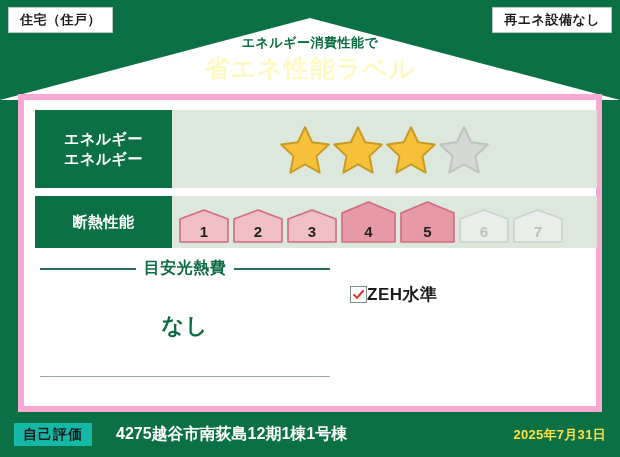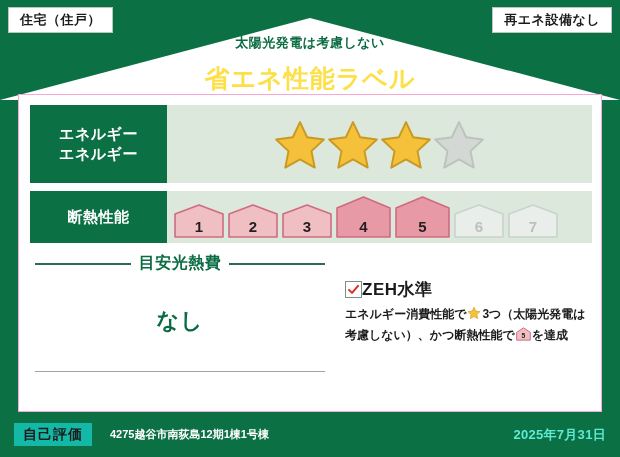--- a/index.html
+++ b/index.html
@@ -44,24 +44,24 @@
   .title-sub {
     font-size: 13px;
     font-weight: bold;
     color: #0b6b42;
     letter-spacing: 0.5px;
     line-height: 1.1;
   }
   .title-main {
     font-size: 25px;
     font-weight: bold;
-    color: #fde047;
+    color: #fef9c3;
     letter-spacing: 1px;
     line-height: 1.2;
-    margin-top: 13px;
+    margin-top: 3px;
   }
 
   .badge-top {
     position: absolute;
     top: 7px;
     background: #ffffff;
     border: 1px solid #b9c7bf;
     color: #1b1b1b;
     font-size: 13px;
     font-weight: bold;
@@ -75,21 +75,21 @@
 
   
   .panel {
     position: absolute;
     left: 18px;
     top: 94px;
     width: 584px;
     height: 318px;
     background: #ffffff;
     box-sizing: border-box;
-    border: 1px solid #f9a8d4;
+    border: 6px solid #f9a8d4;
   }
 
   
   .perf-row {
     position: absolute;
     display: flex;
     align-items: stretch;
   }
   .row-energy {
     left: 11px;
@@ -270,50 +270,50 @@
     color: #1b1b1b;
     font-size: 14px;
     font-weight: bold;
     padding: 4px 9px 5px 9px;
     line-height: 1;
     letter-spacing: 1px;
     flex: 0 0 auto;
   }
   .footer-address {
     color: #ffffff;
-    font-size: 11px;
-    font-weight: bold;
-    margin-left: 18px;
+    font-size: 16px;
+    font-weight: bold;
+    margin-left: 24px;
     flex: 1 1 auto;
     white-space: nowrap;
     overflow: hidden;
   }
   .footer-date {
-    color: #5eead4;
+    color: #fde047;
     font-size: 13px;
     font-weight: bold;
     flex: 0 0 auto;
     letter-spacing: 0.3px;
   }
 </style>
 </head>
 <body>
 
 <div class="label-root">
 
   <svg class="roof-white-inner" viewBox="0 0 620 100" preserveAspectRatio="none" aria-hidden="true">
     <polygon points="0,100 310,18 620,100" fill="#ffffff"></polygon>
     <polygon points="18,100 310,22 602,100" fill="#ffffff"></polygon>
   </svg>
 
   <div class="header">
     <div class="badge-top badge-left">住宅（住戸）</div>
     <div class="badge-top badge-right">再エネ設備なし</div>
     <div class="header-titles">
-      <div class="title-sub">太陽光発電は考慮しない</div>
+      <div class="title-sub">エネルギー消費性能で</div>
       <div class="title-main">省エネ性能ラベル</div>
     </div>
   </div>
 
   <div class="panel">
 
     <div class="perf-row row-energy">
       <div class="row-label">
         <span>
           <span>エネルギー</span><br>
@@ -389,28 +389,20 @@
 
     <div class="zeh-block">
       <div class="zeh-title-row">
         <span class="zeh-check">
           <svg width="13" height="13" viewBox="0 0 16 16" aria-hidden="true">
             <path d="M2.5 8.4 L6.2 12.2 L13.6 3.4" stroke="#e02b20" stroke-width="2.4" fill="none" stroke-linecap="round" stroke-linejoin="round"></path>
           </svg>
         </span>
         <span class="zeh-title">ZEH水準</span>
       </div>
-      <div class="zeh-desc">
-        <span>エネルギー消費性能で</span><span class="inline-icon"><svg width="14" height="14" viewBox="0 0 24 24" aria-hidden="true">
-              <polygon points="12,2 15.1,8.7 22.4,9.6 17,14.6 18.4,21.8 12,18.2 5.6,21.8 7,14.6 1.6,9.6 8.9,8.7" fill="#f5c13a" stroke="#c99a22" stroke-width="1"></polygon>
-            </svg></span><span>3つ（太陽光発電は考慮しない）、かつ断熱性能で</span><span class="inline-icon"><svg width="15" height="14" viewBox="0 0 22 20" aria-hidden="true">
-              <polygon points="11,1 21,7.5 21,19 1,19 1,7.5" fill="#f0bfc4" stroke="#cf6b80" stroke-width="1.4"></polygon>
-              <text x="11" y="16" text-anchor="middle" font-size="10" font-weight="bold" font-family="Liberation Sans, sans-serif" fill="#231f20" id="inline-house-num">5</text>
-            </svg></span><span>を達成</span>
-      </div>
     </div>
 
     <div class="panel-vsep"></div>
   </div>
 
   <div class="footer">
     <div class="footer-badge">自己評価</div>
     <div class="footer-address">4275越谷市南荻島12期1棟1号棟</div>
     <div class="footer-date">2025年7月31日</div>
   </div>

